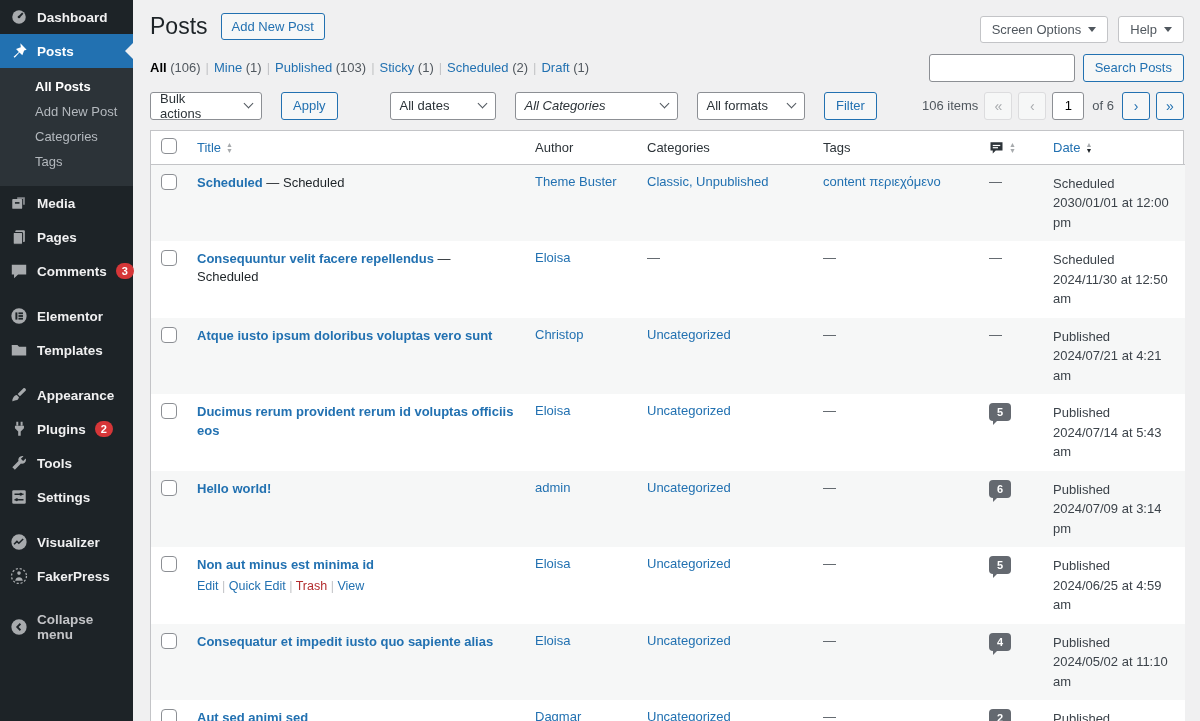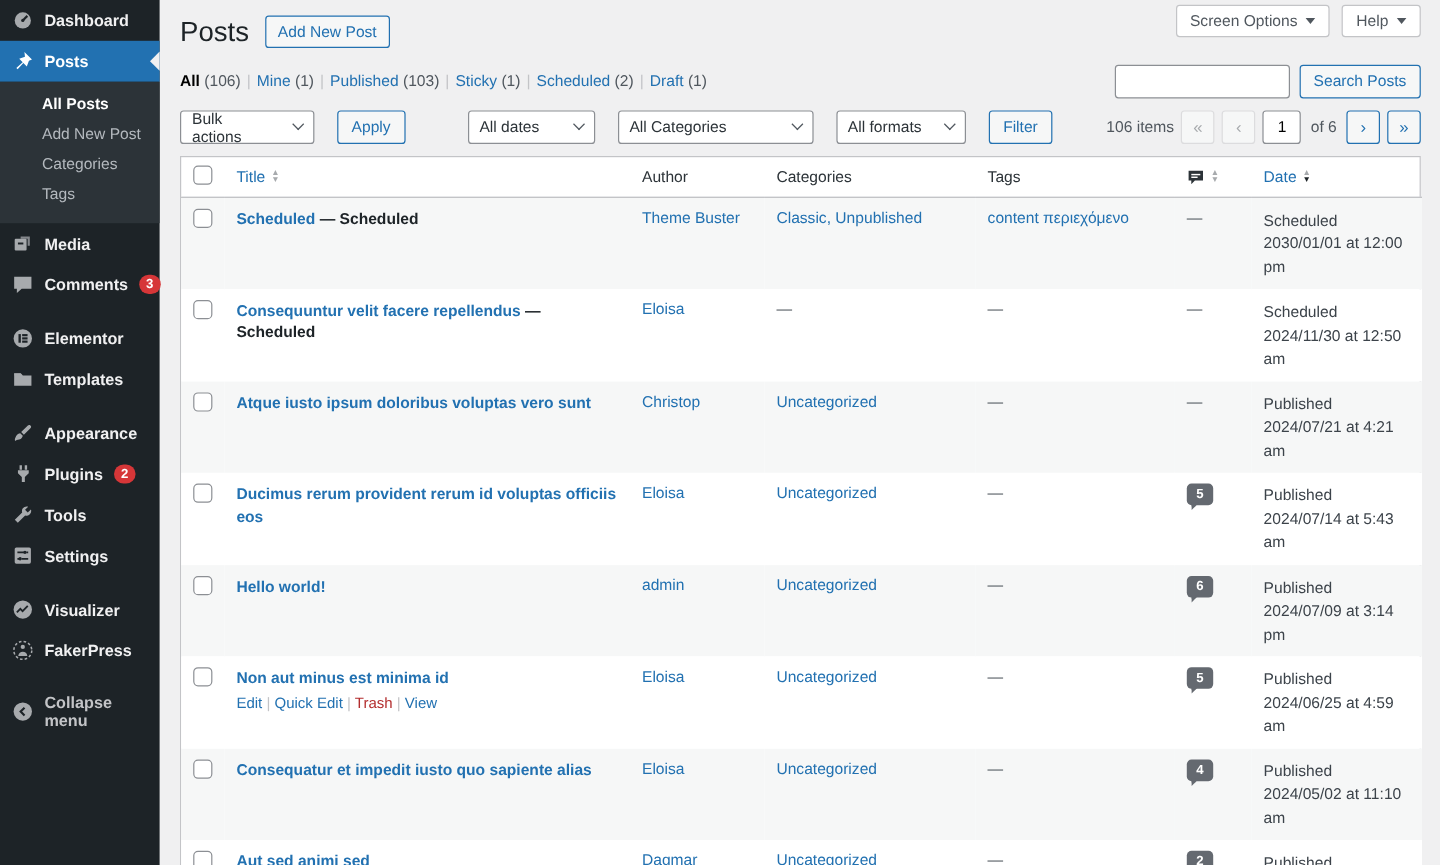--- a/index.html
+++ b/index.html
@@ -18,21 +18,21 @@
   .menu-item.dim { color:#c3c4c7; }
   .mi-badge { background:#d63638; color:#fff; border-radius:9px; font-size:11px; font-weight:600;
     padding:1px 6px; line-height:14px; }
   .submenu { background:#2c3338; padding:6px 0 12px 0; }
   .submenu-item { padding:5px 10px 5px 35px; color:#b4b9be; font-weight:400; font-size:13px; cursor:pointer; }
   .submenu-item.current { color:#fff; font-weight:700; }
   .spacer { height:11px; }
 
   
   .main { margin-left:133px; padding:0 16px 0 17px; position:relative; }
-  .screen-meta { position:absolute; top:4px; right:16px; display:flex; gap:10px; }
+  .screen-meta { position:absolute; top:16px; right:16px; display:flex; gap:10px; }
   .meta-btn { background:#fff; border:1px solid #c3c4c7; border-radius:3px; color:#50575e;
     padding:5px 11px; font-size:13px; display:flex; align-items:center; gap:7px; cursor:pointer; }
   .meta-btn .caret { width:0; height:0; border:4px solid transparent; border-top:5px solid #50575e; margin-top:4px; }
 
   .title-row { padding-top:12px; display:flex; align-items:center; }
   h1.page-title { font-size:23px; font-weight:400; color:#1d2327; line-height:1.3; }
   .add-new-btn { margin-left:13px; background:#f6f7f7; border:1px solid #2271b1; color:#2271b1;
     border-radius:3px; padding:5px 10px; font-size:13px; cursor:pointer; }
 
   .row2 { margin-top:12px; display:flex; justify-content:space-between; align-items:center; }
@@ -45,21 +45,21 @@
   .search-input { width:146px; height:28px; border:1px solid #8c8f94; border-radius:3px; background:#fff; padding:0 8px; font-size:13px; }
   .secondary-btn { background:#f6f7f7; border:1px solid #2271b1; color:#2271b1; border-radius:3px;
     height:28px; padding:0 11px; font-size:13px; cursor:pointer; font-family:inherit; }
 
   .row3 { margin-top:10px; display:flex; justify-content:space-between; align-items:center; }
   .toolbar { display:flex; gap:19px; align-items:center; }
   .wp-select { background:#fff; border:1px solid #8c8f94; border-radius:3px; height:28px;
     display:flex; align-items:center; gap:20px; padding:0 9px; font-size:13px; color:#2c3338; cursor:pointer; }
   .wp-select.w-bulk { width:112px; justify-content:space-between; }
   .wp-select.w-dates { width:106px; justify-content:space-between; }
-  .wp-select.w-cats  { width:163px; justify-content:space-between; }
+  .wp-select.w-cats  { width:163px; justify-content:space-between;font-style:italic; }
   .wp-select.w-fmt   { justify-content:space-between; }
   .chev { width:7px; height:7px; border-right:1.6px solid #50575e; border-bottom:1.6px solid #50575e;
     transform:rotate(45deg); margin-top:-4px; flex:0 0 auto; }
   .pagination { display:flex; align-items:center; gap:6px; color:#50575e; font-size:13px; }
   .pg-btn { min-width:28px; height:28px; display:inline-flex; align-items:center; justify-content:center;
     border-radius:3px; font-size:14px; cursor:pointer; background:#f6f7f7; }
   .pg-btn.disabled { border:1px solid #dcdcde; color:#a7aaad; cursor:default; }
   .pg-btn.enabled { border:1px solid #2271b1; color:#2271b1; }
   .pg-input { width:32px; height:28px; border:1px solid #8c8f94; border-radius:3px; text-align:center; font-size:13px; background:#fff; }
   .pg-of { margin:0 2px; }
@@ -74,21 +74,21 @@
   thead th.sortable { color:#2271b1; cursor:pointer; }
   .sort-icons { display:inline-flex; flex-direction:column; margin-left:5px; vertical-align:middle; }
   .sort-icons span { font-size:7px; line-height:6px; color:#a7aaad; }
   .sort-icons span.active { color:#1d2327; }
   .cb { display:inline-block; width:16px; height:16px; border:1px solid #8c8f94; border-radius:4px; background:#fff; cursor:pointer; }
   tbody tr.odd { background:#f6f7f7; }
   tbody tr.even { background:#fff;padding-left:46px; }
   tbody td, tbody th.cb-cell { padding:9px 10px; vertical-align:top; font-size:13px; }
   thead th.cb-head { padding:7px 10px 7px 10px; }
   a.row-title { color:#2271b1; font-weight:700; text-decoration:none; cursor:pointer; line-height:1.45; }
-  .post-state { color:#1d2327; font-weight:700; }
+  .post-state { color:#1d2327; font-weight:400; }
   a.cell-link { color:#2271b1; text-decoration:none; cursor:pointer; }
   .dash { color:#50575e; }
   .row-actions { margin-top:4px; font-size:12.5px; color:#c3c4c7; }
   .row-actions a { color:#2271b1; text-decoration:none; cursor:pointer; }
   .row-actions a.trash { color:#b32d2e; }
   .com-badge { position:relative; display:inline-flex; align-items:center; justify-content:center;
     min-width:22px; height:18px; padding:0 4px; background:#646970; color:#fff; border-radius:4px;
     font-size:11px; font-weight:700; cursor:pointer; }
   .com-badge::after { content:""; position:absolute; left:4px; bottom:-4px;
     border:4px solid transparent; border-top-color:#646970; border-left-color:#646970; border-width:3px 3px 3px 3px; }
@@ -127,20 +127,29 @@
       </div>
       <div class="menu-item">
         <span class="mi-icon">
           <svg width="18" height="18" viewBox="0 0 20 20" fill="currentColor">
             <rect x="2.5" y="5.5" width="11" height="11" rx="1"></rect>
             <path d="M8 3.5h8.5V12h-2V5.5H8z" opacity=".75"></path>
             <rect x="5.5" y="9" width="5" height="1.8" fill="#1d2327"></rect>
           </svg>
         </span>
         <span>Media</span>
+      </div>
+      <div class="menu-item">
+        <span class="mi-icon">
+          <svg width="18" height="18" viewBox="0 0 20 20" fill="currentColor">
+            <rect x="6" y="2.5" width="10.5" height="13" rx="1"></rect>
+            <rect x="3.5" y="5" width="10.5" height="13" rx="1" stroke="#1d2327" stroke-width="1.2"></rect>
+          </svg>
+        </span>
+        <span>Pages</span>
       </div>
       <div class="menu-item">
         <span class="mi-icon">
           <svg width="18" height="18" viewBox="0 0 20 20" fill="currentColor">
             <path d="M2 3h16v11h-9l-4.5 4v-4H2z"></path>
           </svg>
         </span>
         <span>Comments</span>
         <span class="mi-badge">3</span>
       </div>

